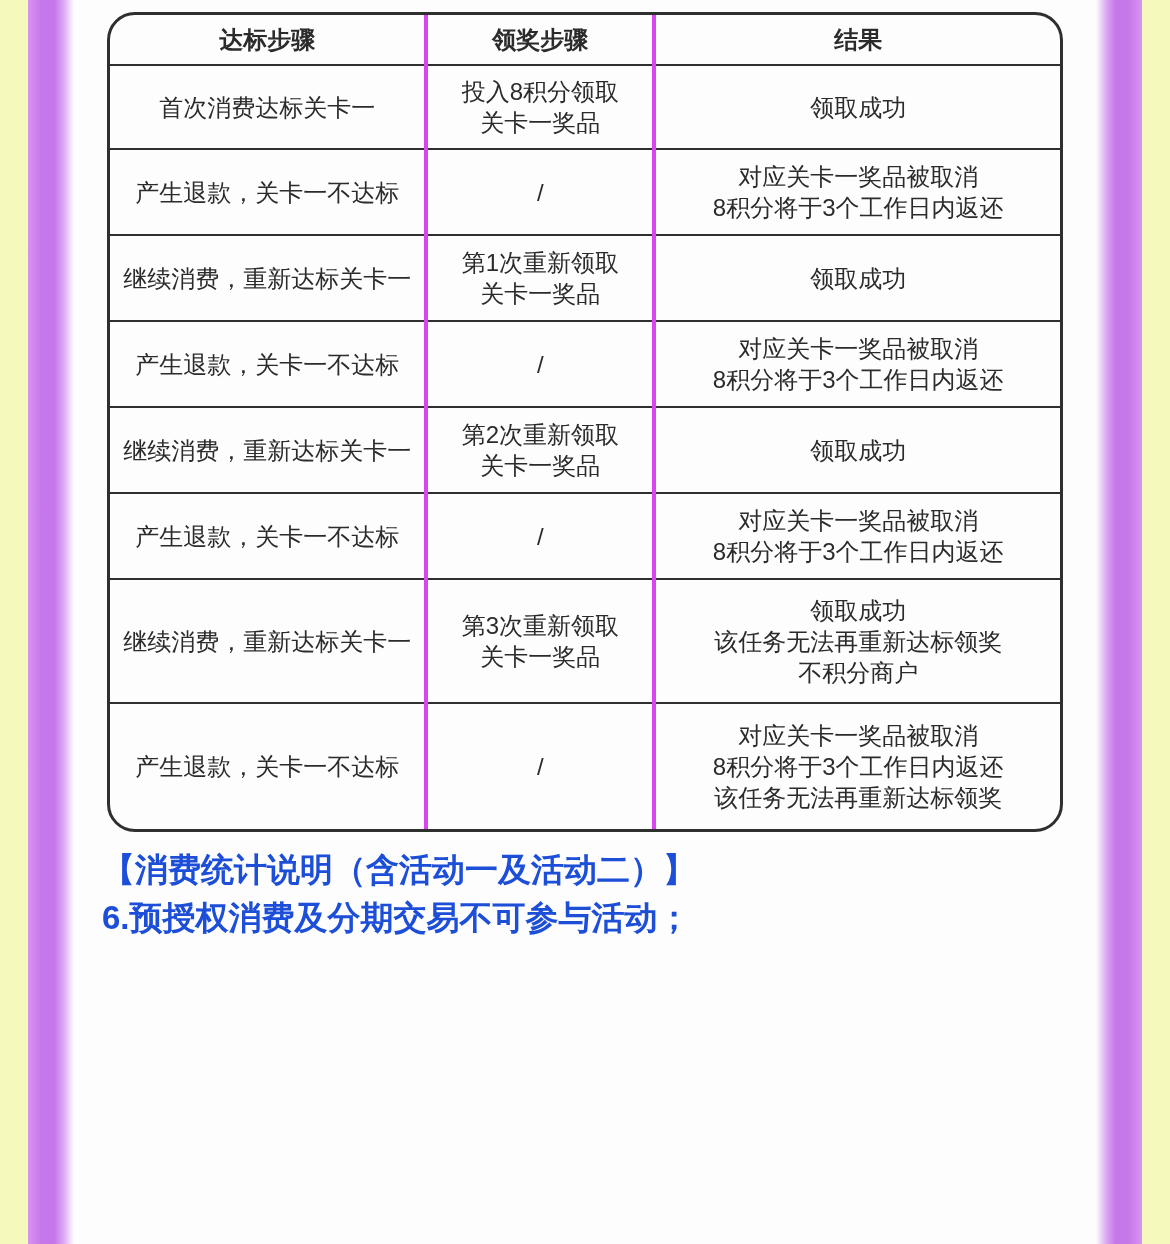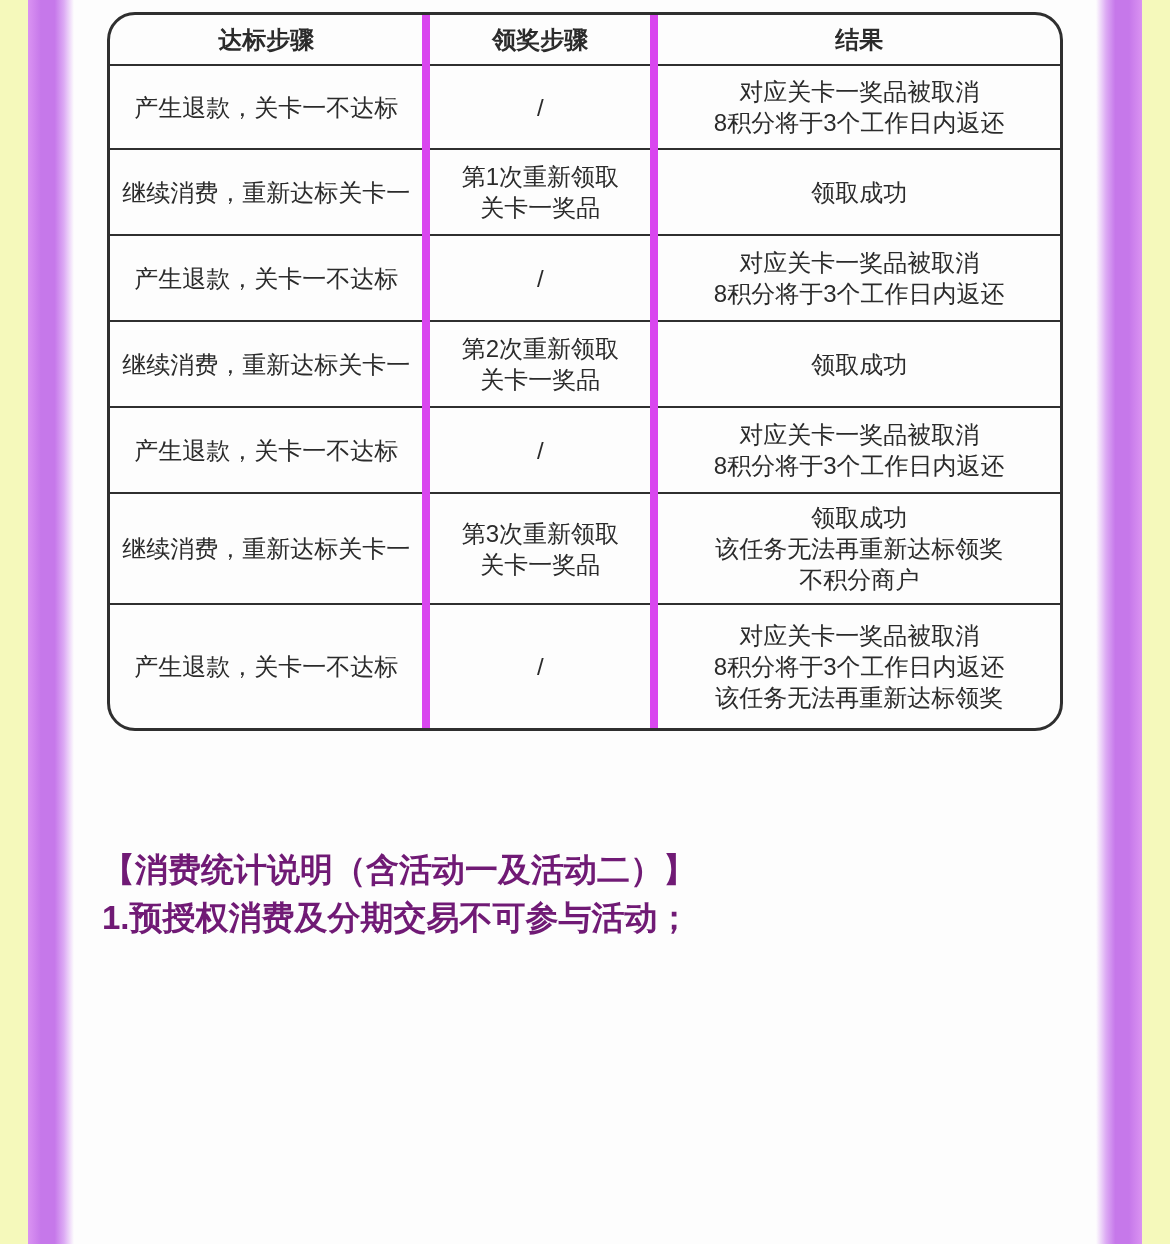--- a/index.html
+++ b/index.html
@@ -41,26 +41,26 @@
   }
   table {
     border-collapse: collapse;
     width: 100%;
     table-layout: fixed;
     color: #2b2b2b;
   }
   th, td {
     text-align: center;
     vertical-align: middle;
-    padding: 8px;
+    padding: 0;
     font-size: 24px;
     line-height: 31px;
   }
   th { font-weight: bold; }
-  th + th, td + td { border-left: 8px solid #d946ef; }
+  th + th, td + td { border-left: 4px solid #d946ef; }
   tbody td { border-top: 2px solid #2f2f2f; }
   thead tr { height: 50px; }
   tbody tr { height: 86px; }
   tbody tr:nth-child(1) { height: 84px; }
   tbody tr:nth-child(7) { height: 124px; }
   tbody tr:nth-child(8) { height: 126px; }
   .notes {
     position: absolute;
     left: 102px;
     top: 846px;
@@ -88,20 +88,32 @@
   <thead>
         <tr>
           <th>达标步骤</th>
           <th>领奖步骤</th>
           <th>结果</th>
         </tr>
       </thead>
       <tbody>
         <tr>
           <td>
+            <div class="line">首次消费达标关卡一</div>
+          </td>
+          <td>
+            <div class="line">投入8积分领取</div>
+            <div class="line">关卡一奖品</div>
+          </td>
+          <td>
+            <div class="line">领取成功</div>
+          </td>
+        </tr>
+        <tr>
+          <td>
             <div class="line">产生退款，关卡一不达标</div>
           </td>
           <td>
             <div class="line">/</div>
           </td>
           <td>
             <div class="line">对应关卡一奖品被取消</div>
             <div class="line">8积分将于3个工作日内返还</div>
           </td>
         </tr>
@@ -177,16 +189,16 @@
           <td>
             <div class="line">对应关卡一奖品被取消</div>
             <div class="line">8积分将于3个工作日内返还</div>
             <div class="line">该任务无法再重新达标领奖</div>
           </td>
         </tr>
       </tbody>
     </table>
 </div>
 
-<div class="notes" style="color: #701a75;">
+<div class="notes" style="color: #1d4ed8;">
   <p>【消费统计说明（含活动一及活动二）】</p>
-  <p>1.预授权消费及分期交易不可参与活动；</p>
+  <p>6.预授权消费及分期交易不可参与活动；</p>
 </div>
 
 </body></html>

